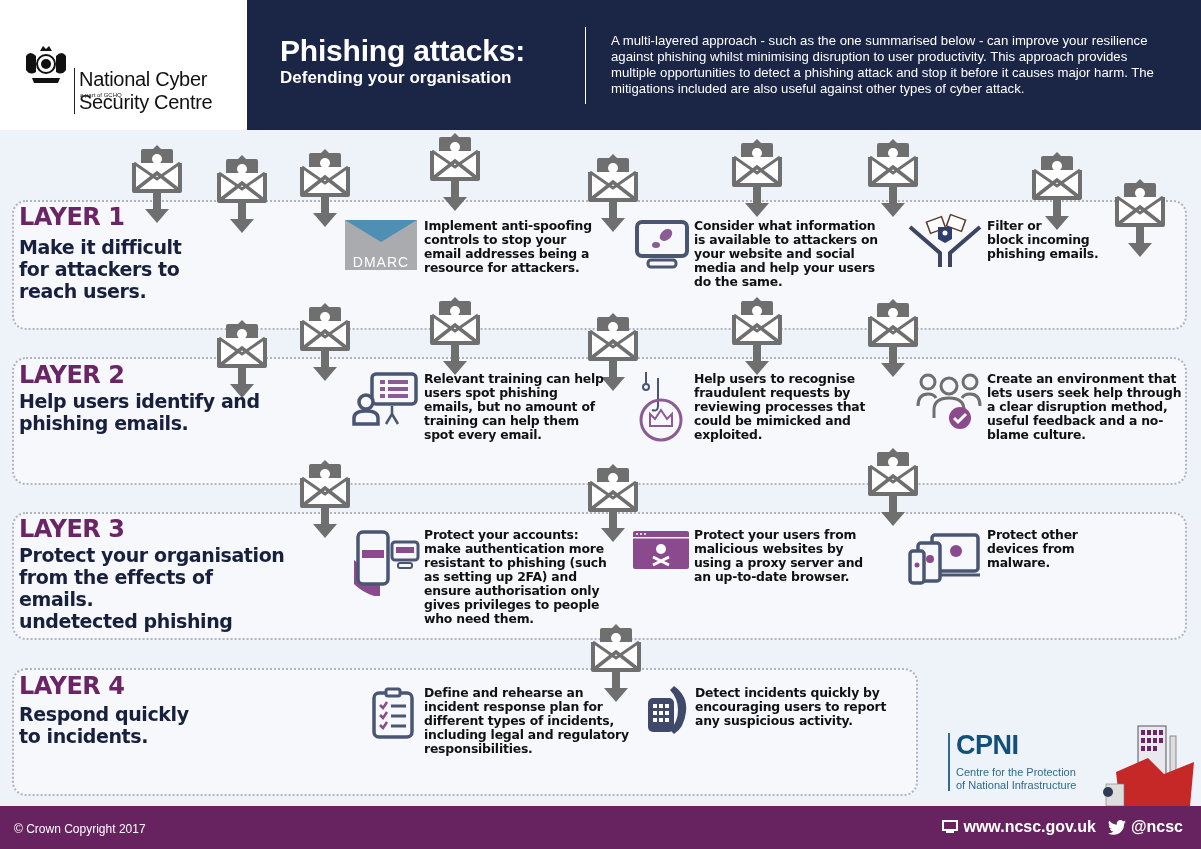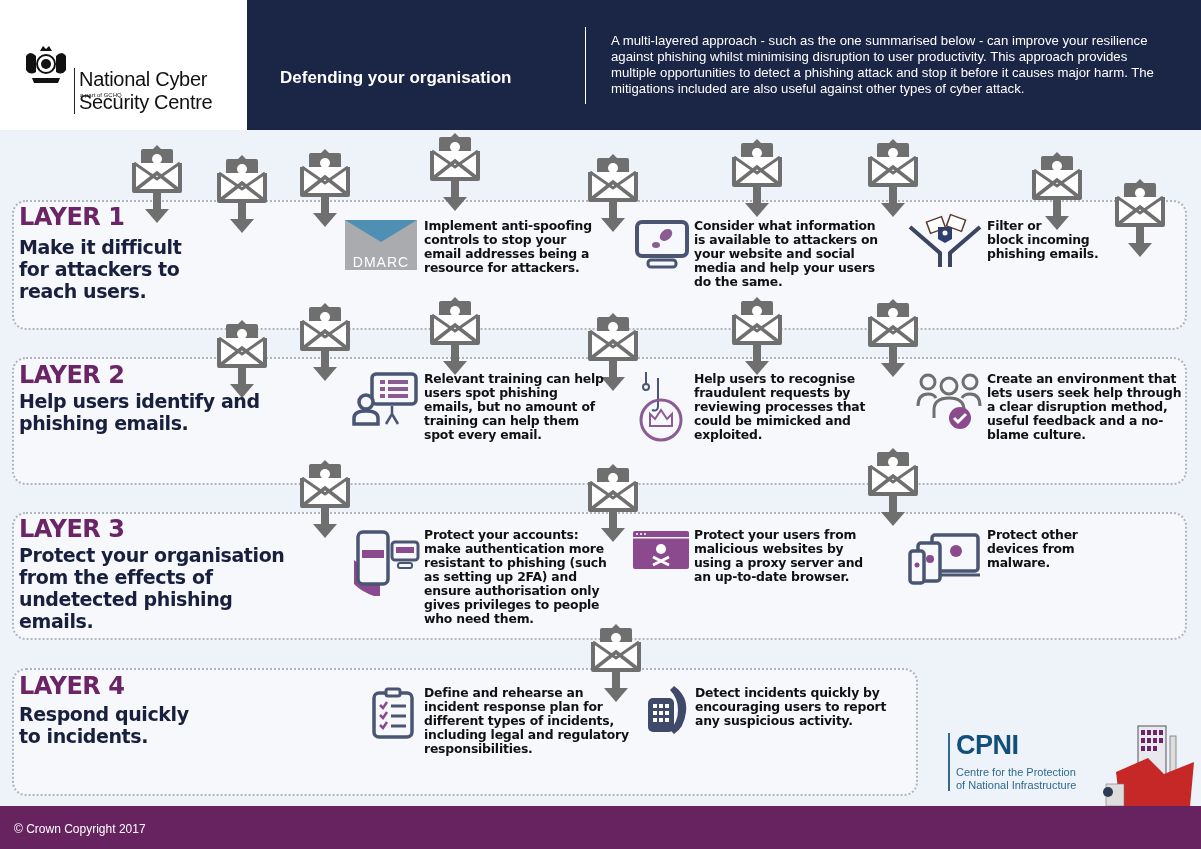--- a/index.html
+++ b/index.html
@@ -58,20 +58,21 @@
     <path d="M10 36 L38 36 L36 41 L12 41 Z" fill="#111"></path>
   </svg>
   <div class="ncsc-name">
     <div>National Cyber</div>
     <div>Security Centre</div>
   </div>
   <div class="gchq">a part of GCHQ</div>
 </div>
 
 <div class="hdr-main">
+  <div class="title">Phishing attacks:</div>
   <div class="subtitle">Defending your organisation</div>
   <div class="hdr-divider"></div>
   <div class="intro">A multi-layered approach - such as the one summarised below - can improve your resilience against phishing whilst minimising disruption to user productivity. This approach provides multiple opportunities to detect a phishing attack and stop it before it causes major harm. The mitigations included are also useful against other types of cyber attack.</div>
 </div>
 
 <div class="layer-box" id="lb1"></div>
 <div class="layer-box" id="lb2"></div>
 <div class="layer-box" id="lb3"></div>
 <div class="layer-box" id="lb4"></div>
 
@@ -408,22 +409,22 @@
   <div>lets users seek help through</div>
   <div>a clear disruption method,</div>
   <div>useful feedback and a no-</div>
   <div>blame culture.</div>
 </div>
 
 <div class="layer-title" style="top:515px">LAYER 3</div>
 <div class="layer-sub" style="top:544px">
   <div>Protect your organisation</div>
   <div>from the effects of</div>
+  <div>emails.</div>
   <div>undetected phishing</div>
-  <div>emails.</div>
 </div>
 
 <svg class="item-icon" style="left:352px;top:530px;width:68px;height:66px" viewBox="0 0 68 66">
   <path d="M2 30 L2 54 Q10 62 22 66 L28 66 L28 50 Z" fill="#8b4a8e"></path>
   <rect x="6" y="2" width="30" height="52" rx="5" fill="#f6f8fc" stroke="#4a5572" stroke-width="3.5"></rect>
   <rect x="10" y="20" width="22" height="8" fill="#8b4a8e"></rect>
   <rect x="40" y="12" width="26" height="18" rx="3" fill="none" stroke="#4a5572" stroke-width="3"></rect>
   <rect x="44" y="17" width="18" height="6" fill="#8b4a8e"></rect>
   <rect x="46" y="33" width="14" height="5" rx="2" fill="none" stroke="#4a5572" stroke-width="2"></rect>
 </svg>
@@ -531,13 +532,28 @@
       <rect x="55" y="24" width="4" height="5"></rect>
   </g>
   <rect x="72" y="14" width="6" height="40" fill="#ddd" stroke="#777" stroke-width="0.8"></rect>
   <path d="M18 50 L50 36 L66 52 L96 40 L92 84 L22 84 Z" fill="#c62828"></path>
   <rect x="8" y="62" width="18" height="22" fill="#ddd" stroke="#777" stroke-width="0.6"></rect>
   <circle cx="10" cy="70" r="5" fill="#2d3b55"></circle>
 </svg>
 
 <div class="footer">
   <div class="copyright">© Crown Copyright 2017</div>
+  <div class="footer-links">
+    <span>
+      <svg width="16" height="14" viewBox="0 0 16 14">
+          <rect x="1" y="1" width="14" height="9" fill="none" stroke="#fff" stroke-width="2"></rect>
+          <rect x="4" y="11" width="8" height="2" fill="#fff"></rect>
+        </svg>
+      <span>www.ncsc.gov.uk</span>
+    </span>
+    <span>
+      <svg width="18" height="15" viewBox="0 0 24 20">
+          <path d="M24 2.4a9.8 9.8 0 0 1-2.8.8A4.9 4.9 0 0 0 23.3.5a9.8 9.8 0 0 1-3.1 1.2A4.9 4.9 0 0 0 11.8 6.2 14 14 0 0 1 1.7 1 4.9 4.9 0 0 0 3.2 7.6 4.9 4.9 0 0 1 1 7v.1a4.9 4.9 0 0 0 3.9 4.8 4.9 4.9 0 0 1-2.2.1 4.9 4.9 0 0 0 4.6 3.4A9.9 9.9 0 0 1 0 17.5 14 14 0 0 0 7.5 19.7c9.1 0 14-7.5 14-14v-.6A10 10 0 0 0 24 2.4z" fill="#fff"></path>
+        </svg>
+      <span>@ncsc</span>
+    </span>
+  </div>
 </div>
 
 </body></html>

